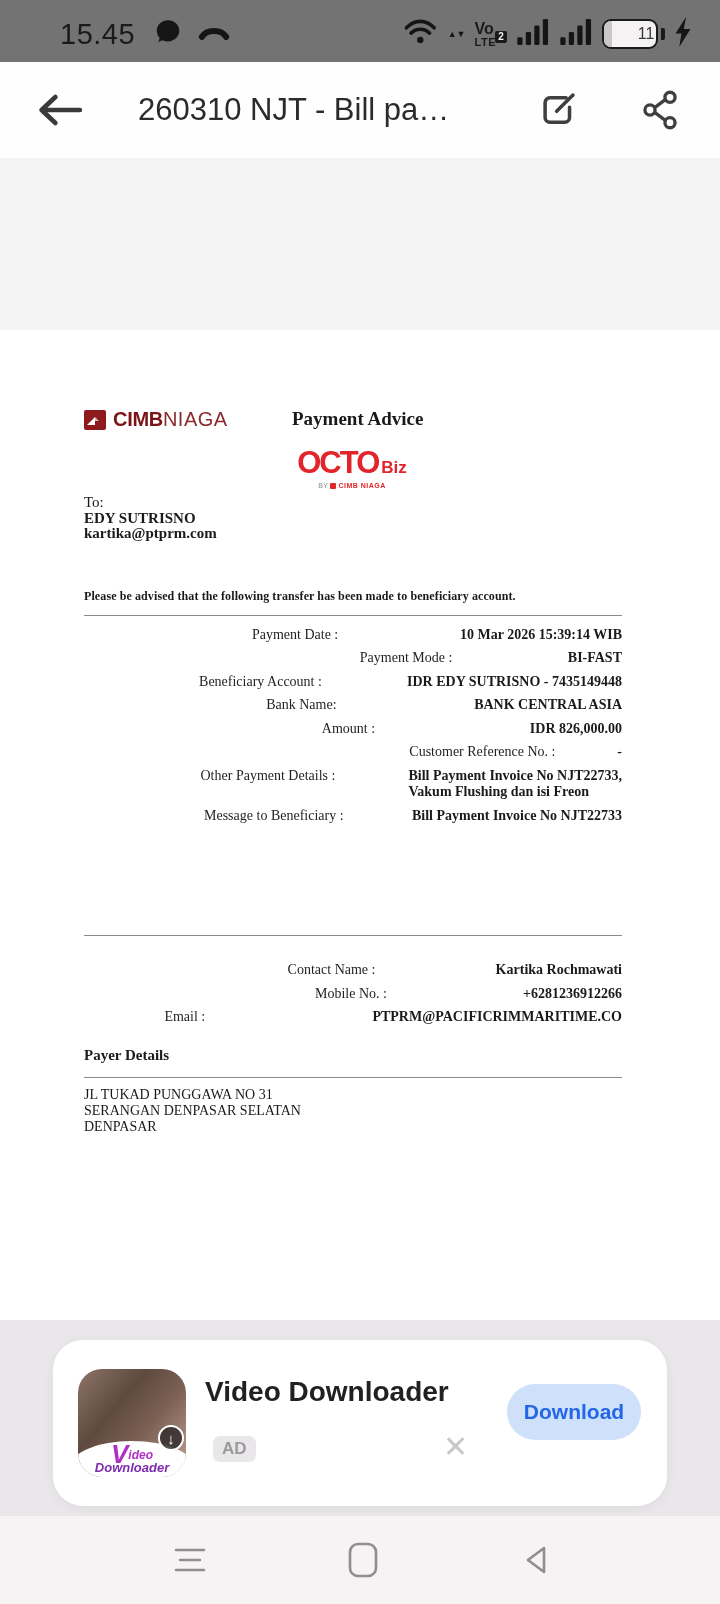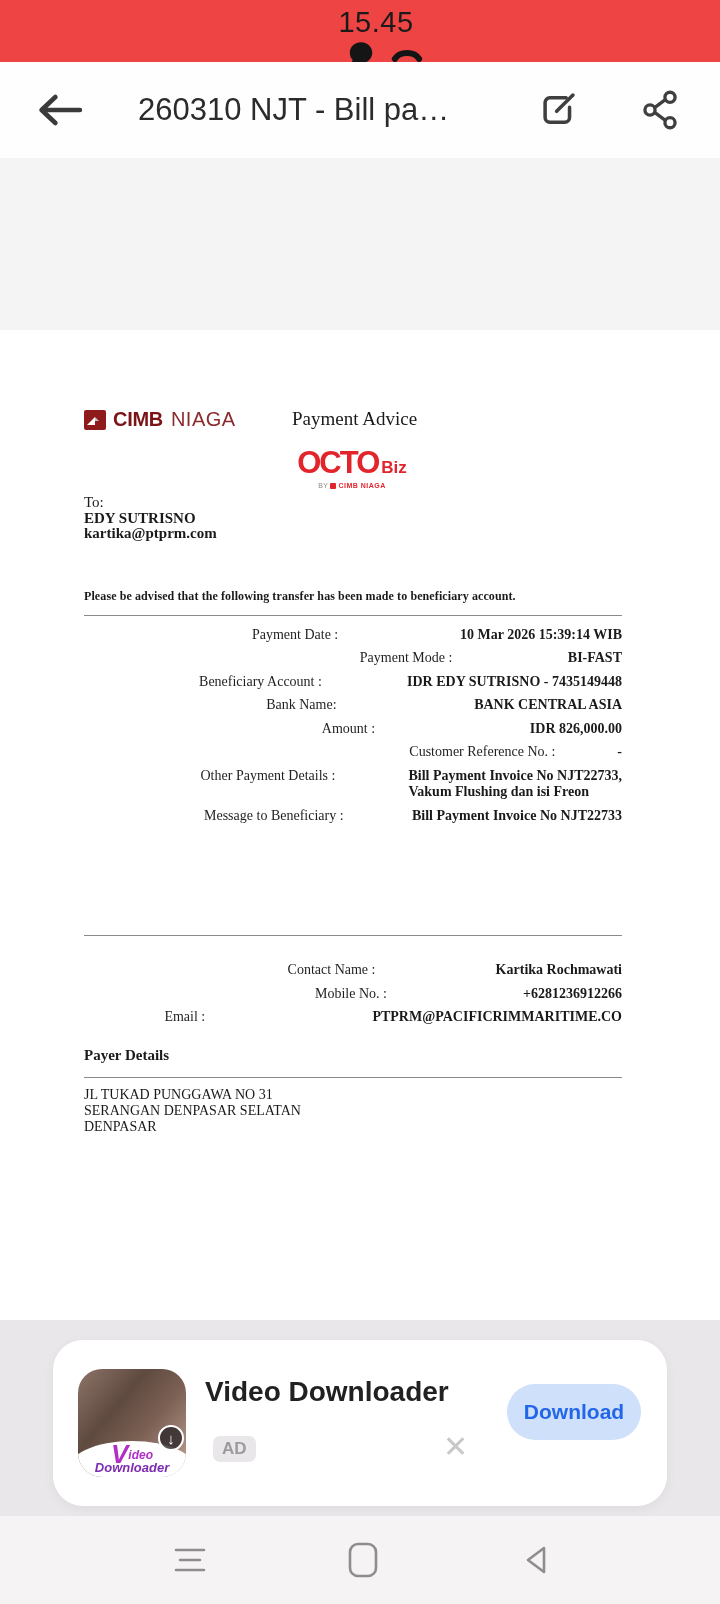--- a/index.html
+++ b/index.html
@@ -6,22 +6,22 @@
   html,body { background:#dddddd; }
   .screen {
     position:relative; width:720px; height:1604px; margin:0 auto;
     background:#ffffff; overflow:hidden;
     font-family:"Liberation Sans", sans-serif;
   }
 
   
   .status-bar {
     position:absolute; top:0; left:0; width:720px; height:62px;
-    background:#ef4444; display:flex; align-items:center;
-    padding:6px 28px 0 60px; color:#1a1a1a;flex-direction:column;
+    background:#737373; display:flex; align-items:center;
+    padding:6px 28px 0 60px; color:#1a1a1a;
   }
   .status-time { font-size:29px; letter-spacing:.5px; }
   .status-left-icons { display:flex; align-items:center; gap:14px; margin-left:18px; }
   .status-right { margin-left:auto; display:flex; align-items:center; gap:9px; }
   .volte { display:flex; align-items:flex-start; line-height:1; font-weight:bold; }
   .volte .stack { display:flex; flex-direction:column; align-items:flex-start; }
   .volte .lte { font-size:11px; letter-spacing:.5px; }
   .volte .badge2 {
     font-size:10px; background:#1a1a1a; color:#f4f2f3; width:12px; height:12px;
     display:flex; align-items:center; justify-content:center; border-radius:2px;
@@ -52,22 +52,22 @@
 
   
   .doc {
     position:absolute; top:330px; left:0; width:720px; height:990px;
     background:#ffffff; font-family:"Liberation Serif", serif; color:#1a1a1a;
     padding:78px 98px 0 84px;
   }
   .doc-head-row { display:flex; align-items:flex-start; }
   .cimb-logo { display:flex; align-items:center; gap:7px; width:208px; }
   .cimb-word { font-family:"Liberation Sans",sans-serif; font-size:20px; font-weight:bold; color:#7b1416; letter-spacing:-.3px; }
-  .cimb-word .niaga { font-weight:normal; color:#8a2b2d; margin-left:8px; letter-spacing:.5px; }
-  .doc-title { font-size:19px; font-weight:normal; }
+  .cimb-word .niaga { font-weight:normal; color:#8a2b2d; margin-left:0; letter-spacing:.5px; }
+  .doc-title { font-size:19px; font-weight:bold; }
   .octo-block { margin:14px 0 0 208px; width:120px; text-align:center; }
   .octo-line { display:flex; align-items:baseline; justify-content:center; }
   .octo-word { font-family:"Liberation Sans",sans-serif; font-size:31px; font-weight:bold; color:#e2242b; letter-spacing:-2px; }
   .octo-suffix { font-family:"Liberation Sans",sans-serif; font-size:17px; font-weight:bold; color:#e2242b; margin-left:3px; }
   .octo-by { font-family:"Liberation Sans",sans-serif; font-size:7px; color:#8a8a8a; letter-spacing:.5px; margin-top:1px;
              display:flex; align-items:center; justify-content:center; gap:2px; }
   .octo-by .sq { width:6px; height:6px; background:#e2242b; display:inline-block; border-radius:1px; }
   .octo-by .brand { color:#e2242b; font-weight:bold; }
   .to-block { margin-top:6px; font-size:15px; line-height:15.5px; }
   .to-block .bold { font-weight:bold; }

